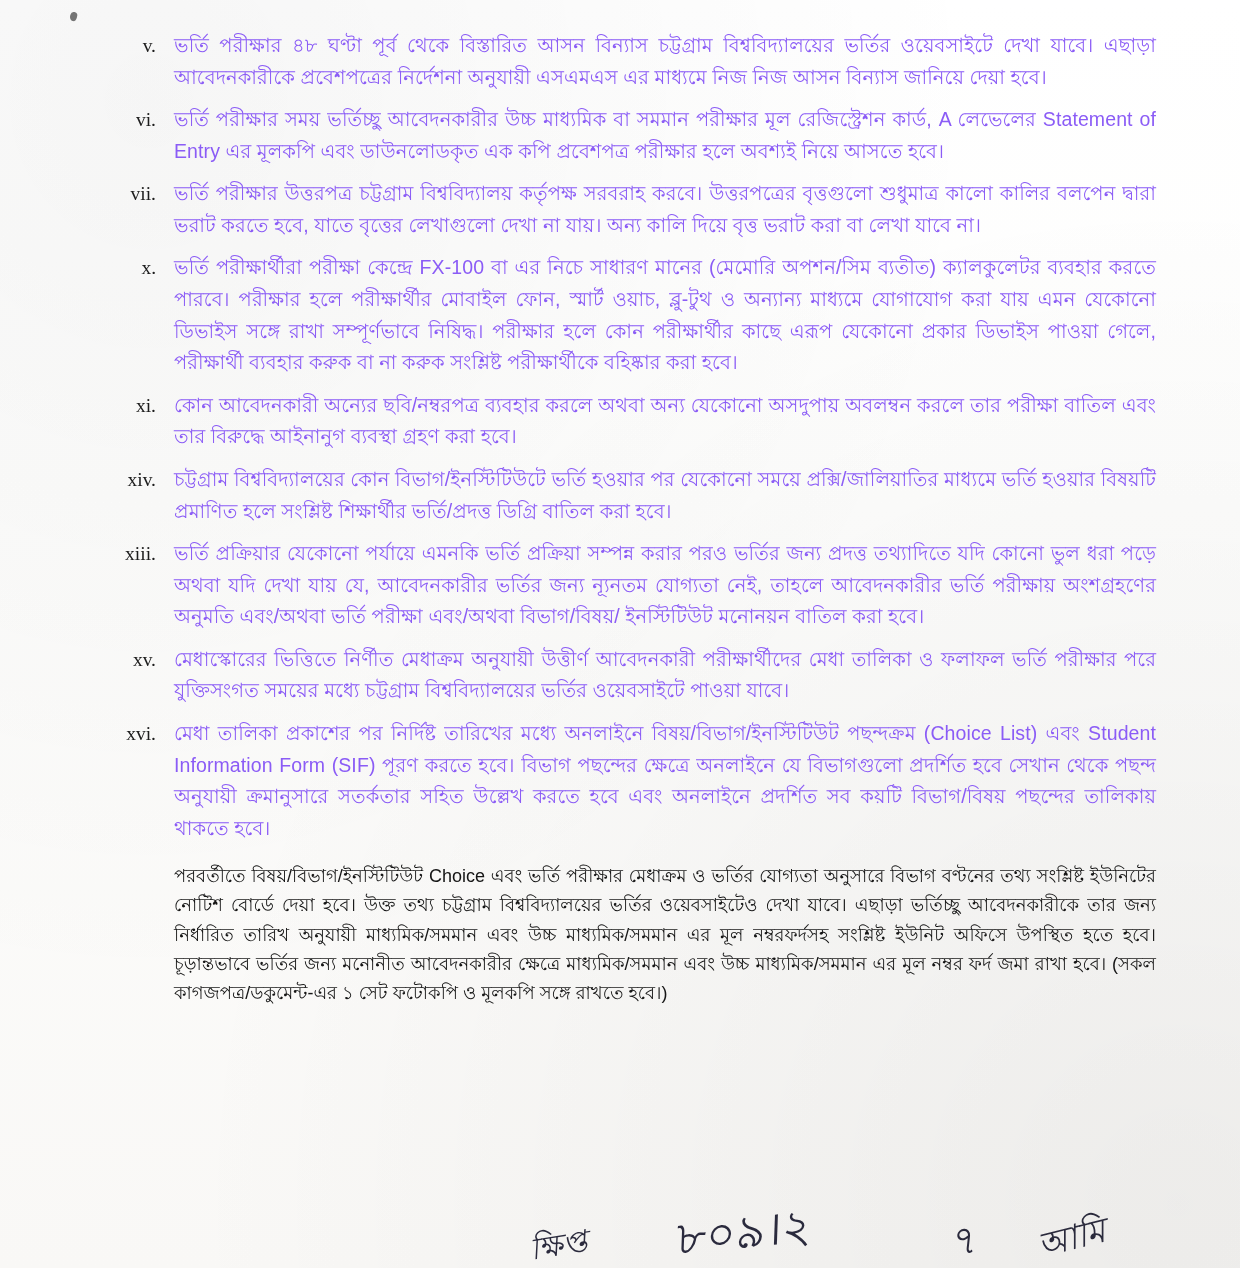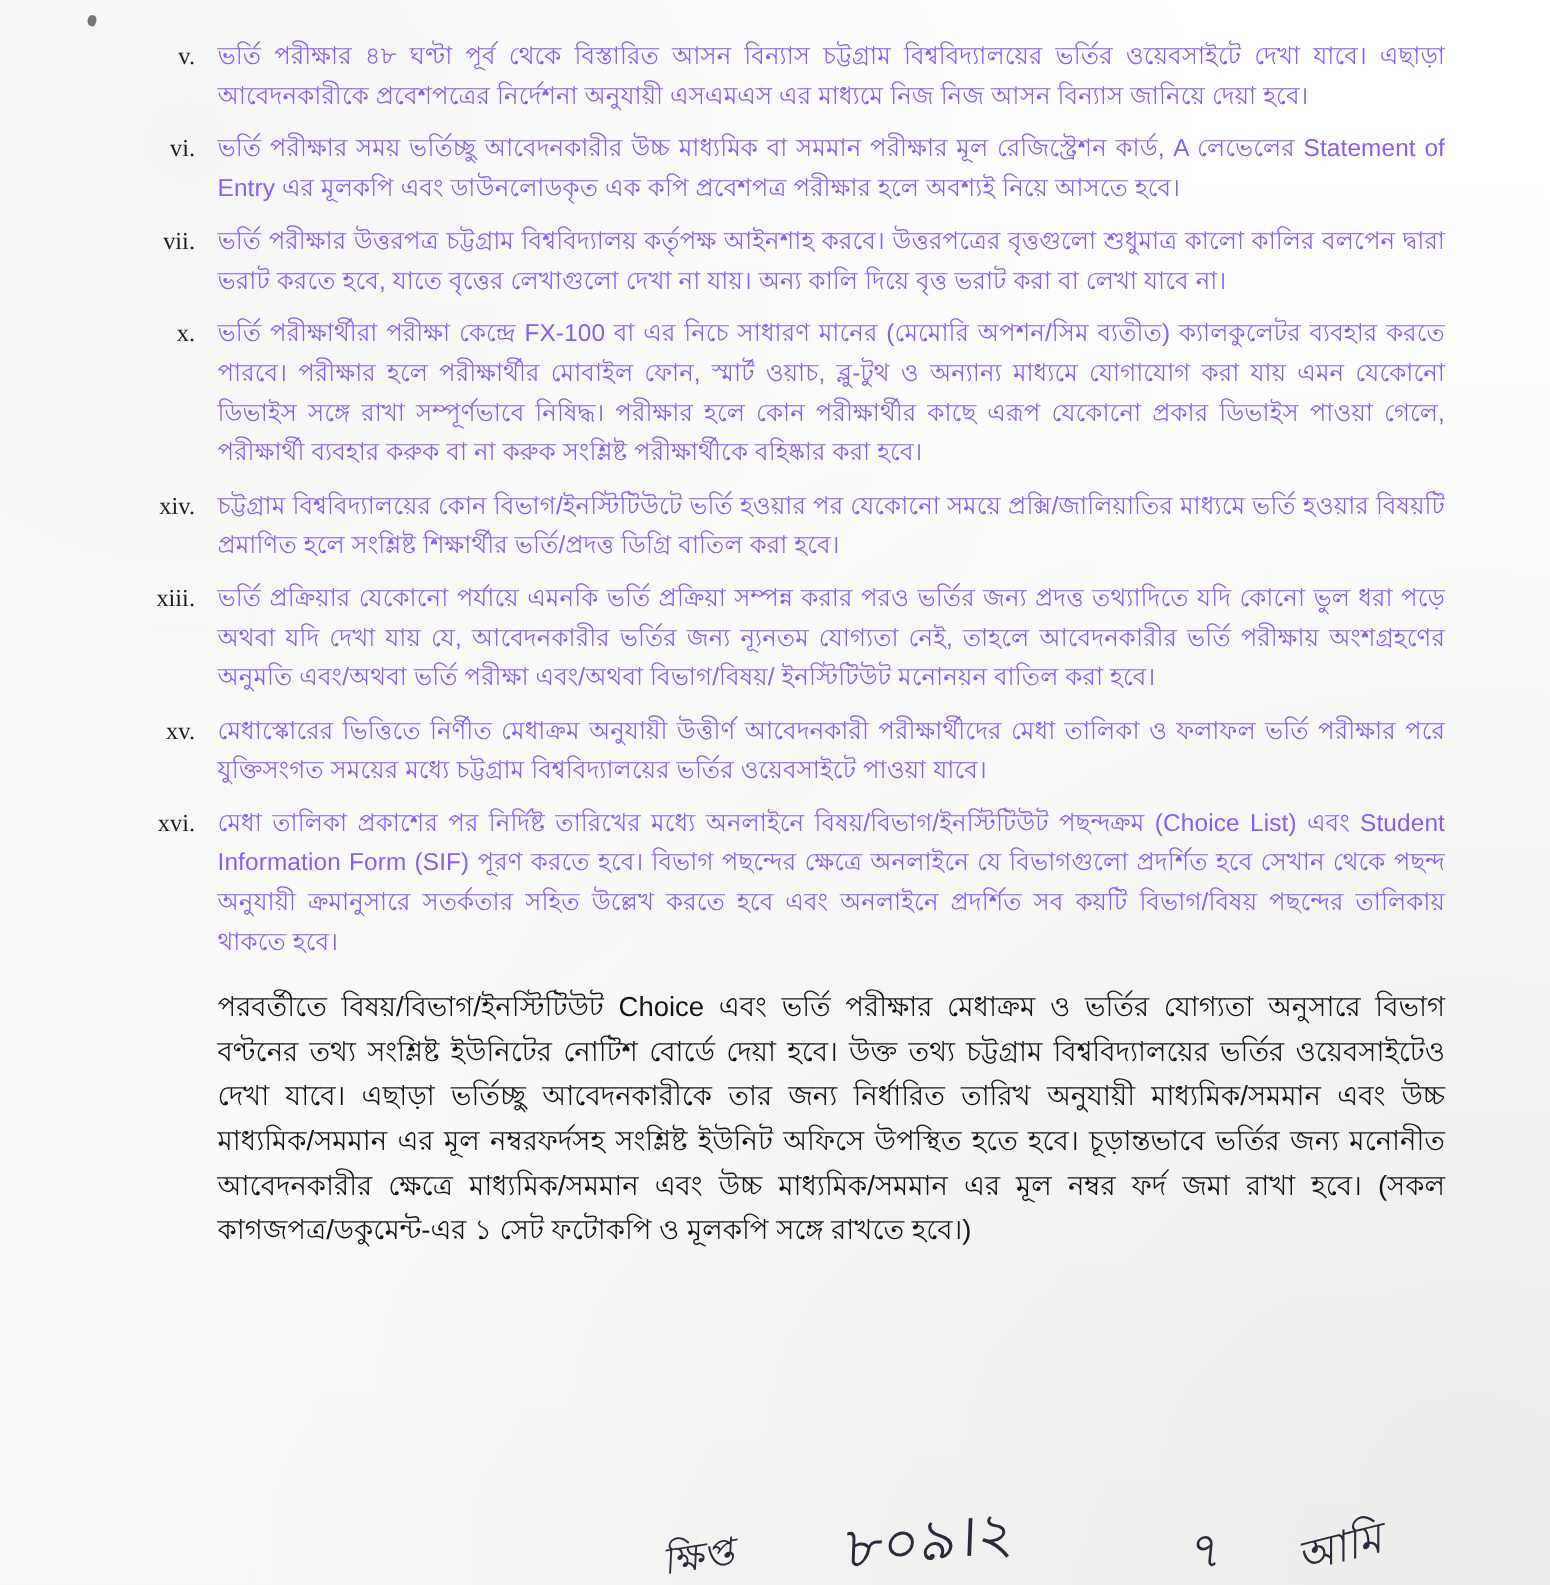--- a/index.html
+++ b/index.html
@@ -60,21 +60,21 @@
     line-height: 1.62;
     text-align: justify;
     text-justify: inter-word;
     color: #8b5cf6;
     font-family: "Liberation Sans", sans-serif;
     letter-spacing: 0.1px;
   }
   .para-only {
     margin-left: 78px;
     margin-top: 18px;
-    font-size: 22px;
+    font-size: 18px;
     line-height: 1.62;
     text-align: justify;
     color: #151515;
     font-family: "Liberation Sans", sans-serif;
   }
   
   .smudge {
     position: absolute;
     left: 70px;
     top: 12px;
@@ -120,30 +120,34 @@
       <div class="body-text">ভর্তি পরীক্ষার ৪৮ ঘণ্টা পূর্ব থেকে বিস্তারিত আসন বিন্যাস চট্টগ্রাম বিশ্ববিদ্যালয়ের ভর্তির ওয়েবসাইটে দেখা যাবে। এছাড়া আবেদনকারীকে প্রবেশপত্রের নির্দেশনা অনুযায়ী এসএমএস এর মাধ্যমে নিজ নিজ আসন বিন্যাস জানিয়ে দেয়া হবে।</div>
     </div>
 
     <div class="item">
       <div class="marker">vi.</div>
       <div class="body-text">ভর্তি পরীক্ষার সময় ভর্তিচ্ছু আবেদনকারীর উচ্চ মাধ্যমিক বা সমমান পরীক্ষার মূল রেজিস্ট্রেশন কার্ড, A লেভেলের Statement of Entry এর মূলকপি এবং ডাউনলোডকৃত এক কপি প্রবেশপত্র পরীক্ষার হলে অবশ্যই নিয়ে আসতে হবে।</div>
     </div>
 
     <div class="item">
       <div class="marker">vii.</div>
-      <div class="body-text">ভর্তি পরীক্ষার উত্তরপত্র চট্টগ্রাম বিশ্ববিদ্যালয় কর্তৃপক্ষ আইনশাহ করবে। উত্তরপত্রের বৃত্তগুলো শুধুমাত্র কালো কালির বলপেন দ্বারা ভরাট করতে হবে, যাতে বৃত্তের লেখাগুলো দেখা না যায়।  অন্য কালি দিয়ে বৃত্ত ভরাট করা বা লেখা যাবে না।</div>
+      <div class="body-text">ভর্তি পরীক্ষার উত্তরপত্র চট্টগ্রাম বিশ্ববিদ্যালয় কর্তৃপক্ষ সরবরাহ করবে। উত্তরপত্রের বৃত্তগুলো শুধুমাত্র কালো কালির বলপেন দ্বারা ভরাট করতে হবে, যাতে বৃত্তের লেখাগুলো দেখা না যায়।  অন্য কালি দিয়ে বৃত্ত ভরাট করা বা লেখা যাবে না।</div>
     </div>
 
 
 
     <div class="item">
       <div class="marker">x.</div>
       <div class="body-text">ভর্তি পরীক্ষার্থীরা পরীক্ষা কেন্দ্রে FX-100 বা এর নিচে সাধারণ মানের (মেমোরি অপশন/সিম ব্যতীত) ক্যালকুলেটর ব্যবহার করতে পারবে। পরীক্ষার হলে পরীক্ষার্থীর মোবাইল ফোন, স্মার্ট ওয়াচ, ব্লু-টুথ ও অন্যান্য মাধ্যমে যোগাযোগ করা যায় এমন যেকোনো ডিভাইস সঙ্গে রাখা সম্পূর্ণভাবে নিষিদ্ধ। পরীক্ষার হলে কোন পরীক্ষার্থীর কাছে এরূপ যেকোনো প্রকার ডিভাইস পাওয়া গেলে, পরীক্ষার্থী ব্যবহার করুক বা না করুক সংশ্লিষ্ট পরীক্ষার্থীকে বহিষ্কার করা হবে।</div>
     </div>
 
+    <div class="item">
+      <div class="marker">xi.</div>
+      <div class="body-text">কোন আবেদনকারী অন্যের ছবি/নম্বরপত্র ব্যবহার করলে অথবা অন্য যেকোনো অসদুপায় অবলম্বন করলে তার পরীক্ষা বাতিল এবং তার বিরুদ্ধে আইনানুগ ব্যবস্থা গ্রহণ করা হবে।</div>
+    </div>
 
 
     <div class="item">
       <div class="marker">xiv.</div>
       <div class="body-text">চট্টগ্রাম বিশ্ববিদ্যালয়ের কোন বিভাগ/ইনস্টিটিউটে ভর্তি হওয়ার পর যেকোনো সময়ে প্রক্সি/জালিয়াতির মাধ্যমে ভর্তি হওয়ার বিষয়টি প্রমাণিত হলে সংশ্লিষ্ট শিক্ষার্থীর ভর্তি/প্রদত্ত ডিগ্রি বাতিল করা হবে।</div>
     </div>
 
     <div class="item">
       <div class="marker">xiii.</div>
       <div class="body-text">ভর্তি প্রক্রিয়ার যেকোনো পর্যায়ে এমনকি ভর্তি প্রক্রিয়া সম্পন্ন করার পরও ভর্তির জন্য প্রদত্ত তথ্যাদিতে যদি কোনো ভুল ধরা পড়ে অথবা যদি দেখা যায় যে, আবেদনকারীর ভর্তির জন্য ন্যূনতম যোগ্যতা নেই, তাহলে আবেদনকারীর ভর্তি পরীক্ষায় অংশগ্রহণের অনুমতি এবং/অথবা ভর্তি পরীক্ষা এবং/অথবা বিভাগ/বিষয়/ ইনস্টিটিউট মনোনয়ন বাতিল করা হবে।</div>

